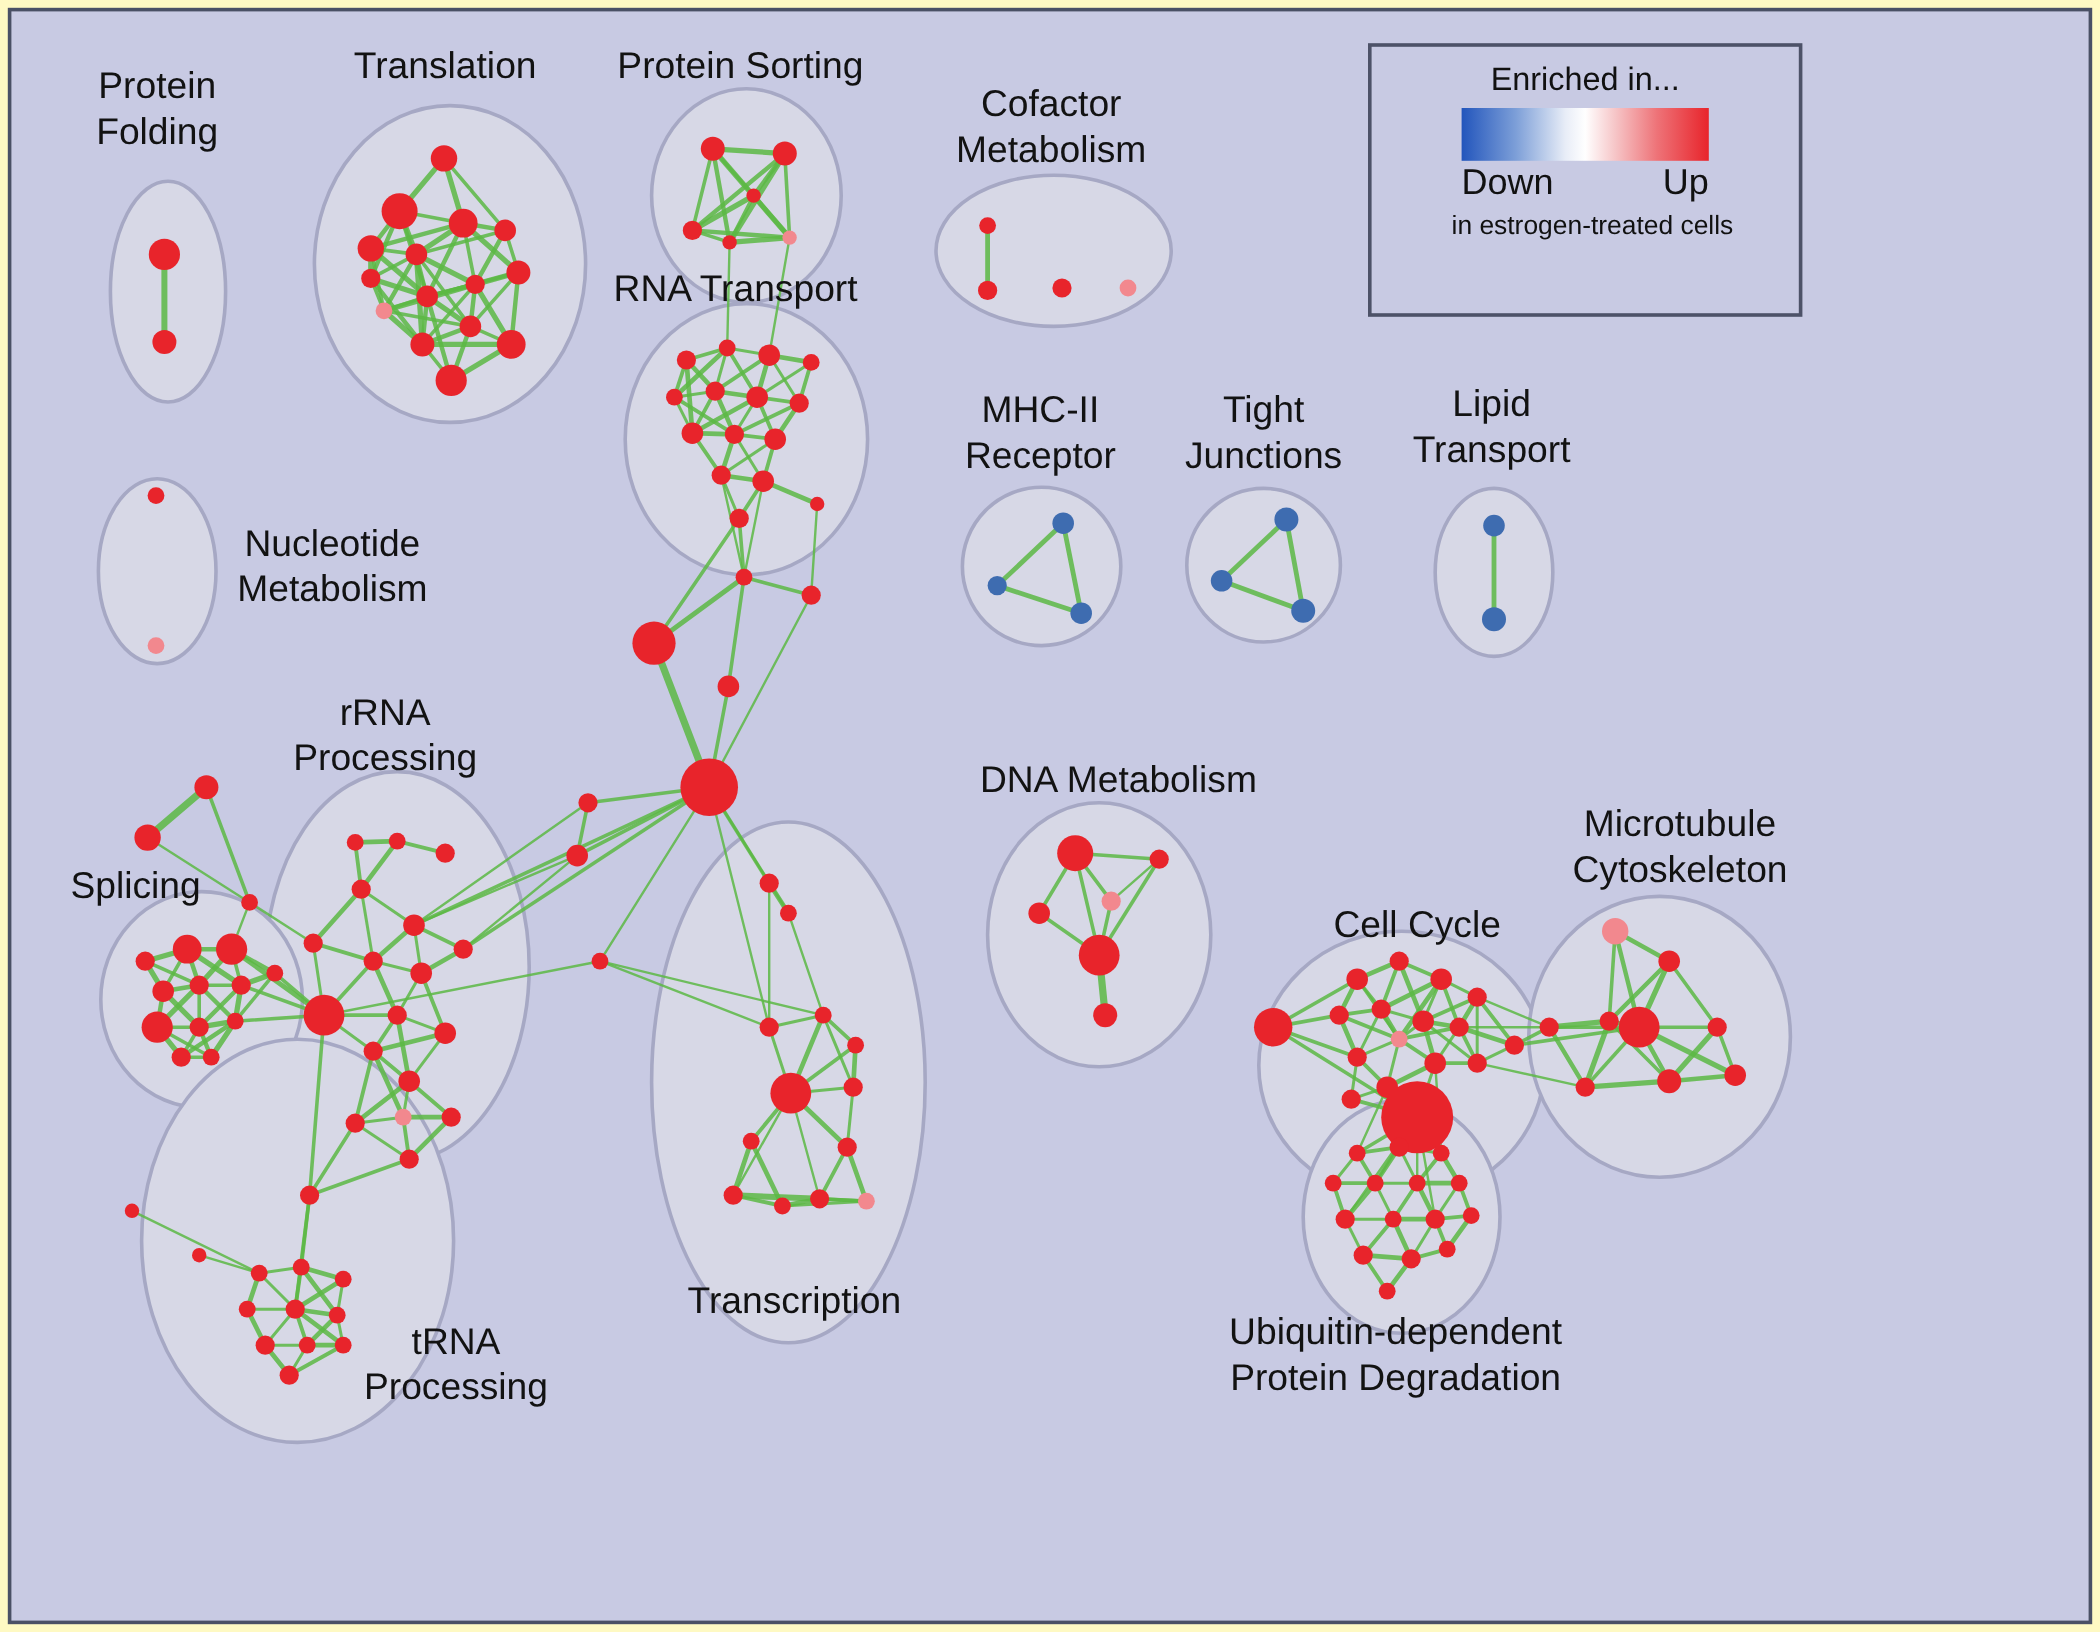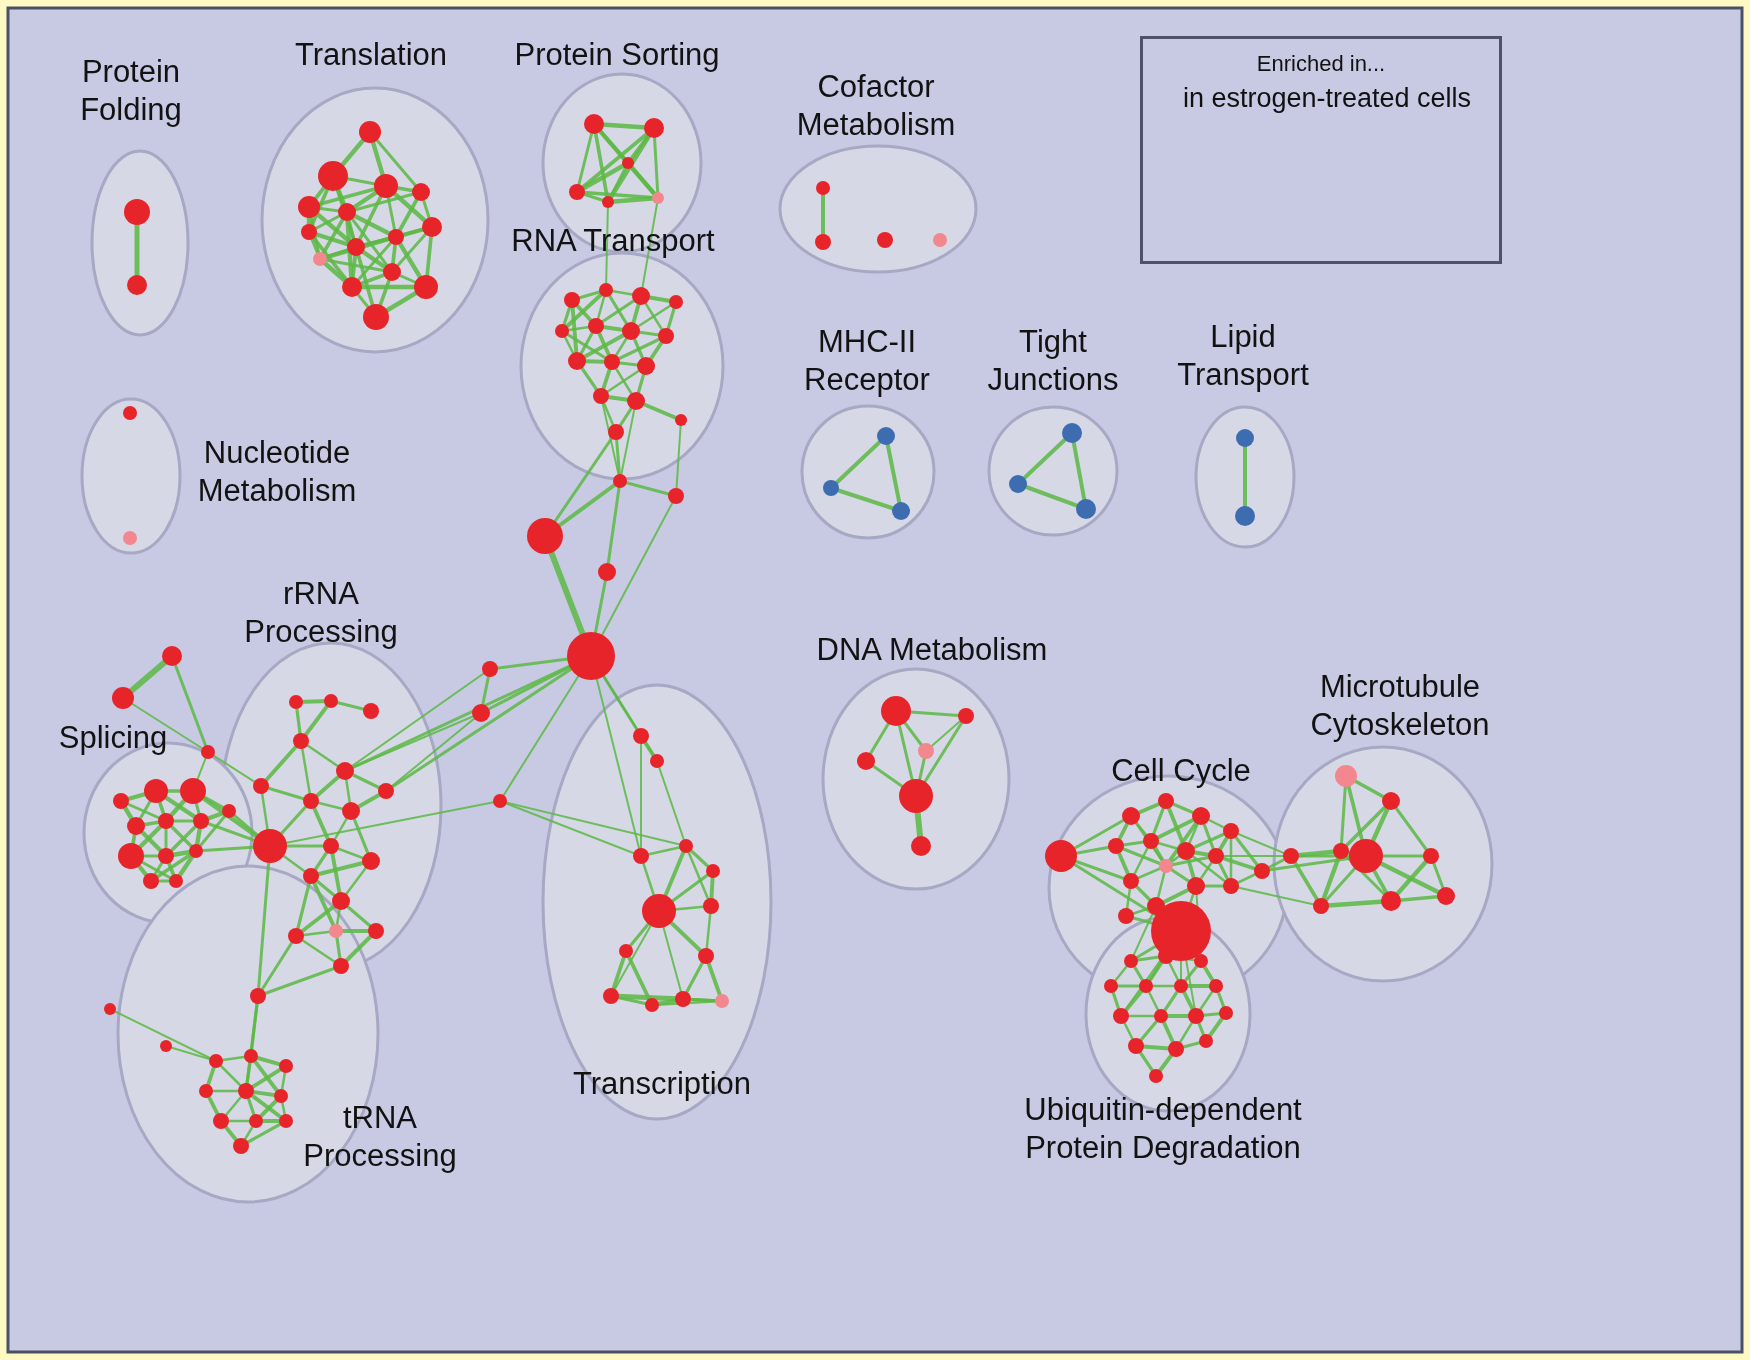--- a/index.html
+++ b/index.html
@@ -15,28 +15,28 @@
   .legend{
     position:absolute;
     left:1140px;top:36px;
     width:362px;height:228px;
     box-sizing:border-box;
     border:3px solid #4d5268;
     background:#c8cae3;
     text-align:center;
     color:#111;
   }
-  .legend-title{font-size:22px;margin-top:12px;}
+  .legend-title{font-size:27px;margin-top:12px;}
   .grad-wrap{width:206px;margin:8px auto 0;}
   .grad{
     height:44px;
     background:linear-gradient(90deg,#2255bc 0%,#7d9fd8 22%,#e8edf7 42%,#ffffff 50%,#f6c6c8 62%,#ee7378 79%,#e8242b 100%);
   }
   .grad-labels{display:flex;justify-content:space-between;font-size:30px;margin-top:2px;}
-  .legend-sub{font-size:27px;line-height:1.3;margin-top:4px;margin-left:12px;}
+  .legend-sub{font-size:22px;line-height:1.3;margin-top:4px;margin-left:12px;}
 </style>
 </head>
 <body>
 
 <div class="stage">
 
   <svg id="net" width="1750" height="1360" viewBox="0 0 1750 1360">
       <rect x="8" y="8" width="1734" height="1344" fill="#c8cae3" stroke="#4a5065" stroke-width="3"></rect>
       <ellipse cx="140" cy="243" rx="48" ry="92" fill="#d7d8e6" stroke="#a6a8c4" stroke-width="3"></ellipse>
       <ellipse cx="375" cy="220" rx="113" ry="132" fill="#d7d8e6" stroke="#a6a8c4" stroke-width="3"></ellipse>
@@ -628,18 +628,25 @@
       <text x="380" y="1128" text-anchor="middle" font-size="31" fill="#121212"><tspan x="380" dy="0">tRNA</tspan><tspan x="380" dy="38">Processing</tspan></text>
       <text x="662" y="1094" text-anchor="middle" font-size="31" fill="#121212"><tspan x="662" dy="0">Transcription</tspan></text>
       <text x="932" y="660" text-anchor="middle" font-size="31" fill="#121212"><tspan x="932" dy="0">DNA Metabolism</tspan></text>
       <text x="1181" y="781" text-anchor="middle" font-size="31" fill="#121212"><tspan x="1181" dy="0">Cell Cycle</tspan></text>
       <text x="1400" y="697" text-anchor="middle" font-size="31" fill="#121212"><tspan x="1400" dy="0">Microtubule</tspan><tspan x="1400" dy="38">Cytoskeleton</tspan></text>
       <text x="1163" y="1120" text-anchor="middle" font-size="31" fill="#121212"><tspan x="1163" dy="0">Ubiquitin-dependent</tspan><tspan x="1163" dy="38">Protein Degradation</tspan></text>
     </svg>
 
   <div class="legend">
     <div class="legend-title">Enriched in...</div>
+    <div class="grad-wrap">
+      <div class="grad"></div>
+      <div class="grad-labels">
+        <span>Down</span>
+        <span>Up</span>
+      </div>
+    </div>
     <div class="legend-sub">
       <div>in estrogen-treated cells</div>
     </div>
   </div>
 
 </div>
 
 </body></html>

